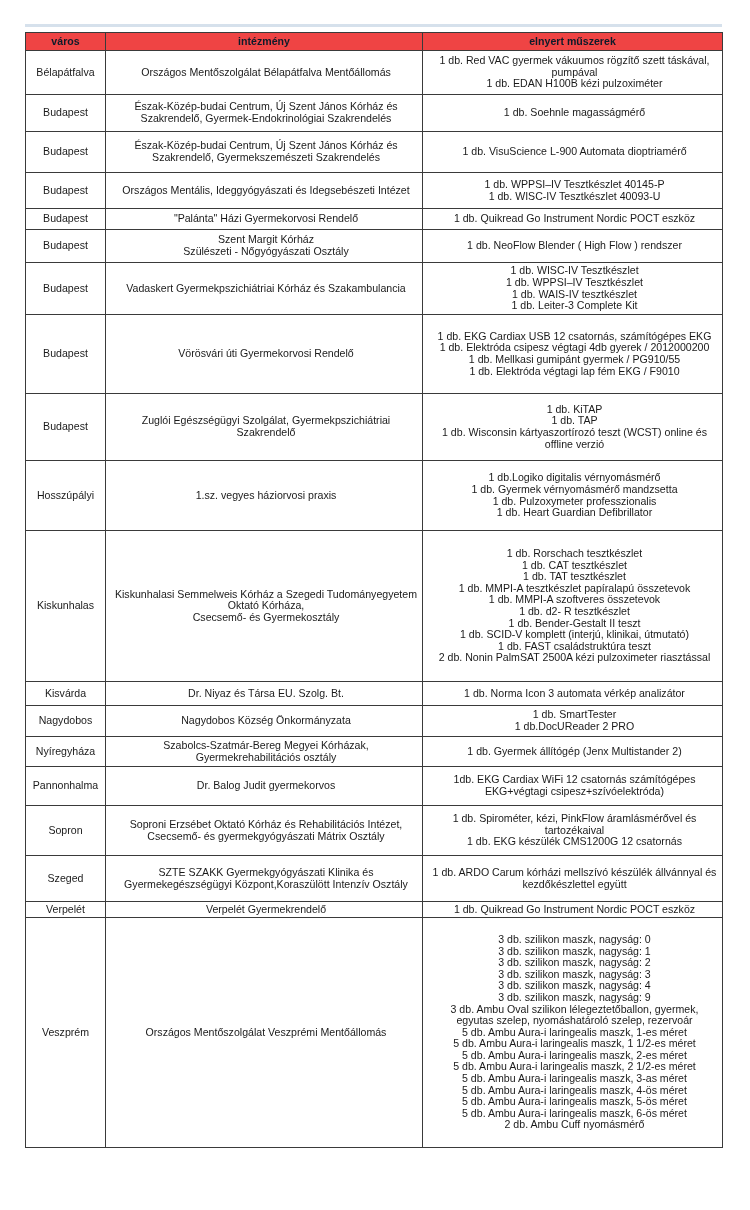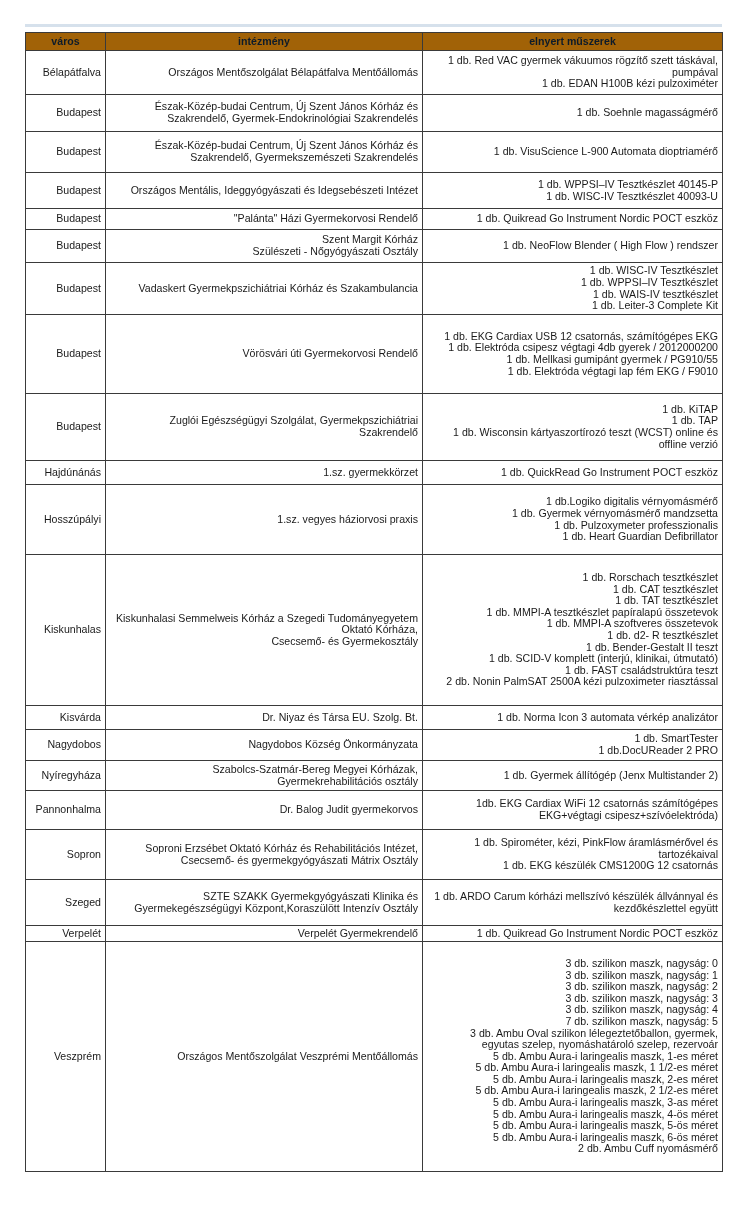--- a/index.html
+++ b/index.html
@@ -4,23 +4,23 @@
 <style>
   html, body { margin: 0; padding: 0; background: #ffffff; }
   body { width: 750px; height: 1210px; position: relative; overflow: hidden;
          font-family: "Liberation Sans", sans-serif; color: #1a1a1a; }
   .top-rule { position: absolute; left: 25px; top: 24px; width: 697px; height: 3px; background: #d6e1ec; }
   table.grid { position: absolute; left: 25px; top: 32px; width: 697px; border-collapse: collapse;
                table-layout: fixed; font-size: 10.6px; line-height: 11.6px; }
   table.grid col.c1 { width: 80px; }
   table.grid col.c2 { width: 317px; }
   table.grid col.c3 { width: 300px; }
-  table.grid th { background: #a16207; color: #0d1b2a; font-weight: bold; height: 17px; padding: 0 4px;
+  table.grid th { background: #ef4444; color: #0d1b2a; font-weight: bold; height: 17px; padding: 0 4px;
                   border: 1px solid #3a3a3a; text-align: center; font-size: 10.6px; }
-  table.grid td { border: 1px solid #3a3a3a; padding: 1px 4px 1px 8px; vertical-align: middle; text-align: right; }
+  table.grid td { border: 1px solid #3a3a3a; padding: 1px 4px 1px 8px; vertical-align: middle; text-align: center; }
   table.grid td.city { padding-left: 4px; }
   .line { display: block; white-space: normal; }
 </style>
 </head>
 <body>
 
 <div class="top-rule"></div>
 
 <table class="grid">
   <colgroup>
@@ -121,29 +121,20 @@
         <td class="city">Budapest</td>
         <td>
           <span class="line">Zuglói Egészségügyi Szolgálat, Gyermekpszichiátriai Szakrendelő</span>
         </td>
         <td>
           <span class="line">1 db. KiTAP</span>
           <span class="line">1 db. TAP</span>
           <span class="line">1 db. Wisconsin kártyaszortírozó teszt (WCST) online és offline verzió</span>
         </td>
       </tr>
-      <tr style="height: 24px;">
-        <td class="city">Hajdúnánás</td>
-        <td>
-          <span class="line">1.sz. gyermekkörzet</span>
-        </td>
-        <td>
-          <span class="line">1 db. QuickRead Go Instrument POCT eszköz</span>
-        </td>
-      </tr>
       <tr style="height: 70px;">
         <td class="city">Hosszúpályi</td>
         <td>
           <span class="line">1.sz. vegyes háziorvosi praxis</span>
         </td>
         <td>
           <span class="line">1 db.Logiko digitalis vérnyomásmérő</span>
           <span class="line">1 db. Gyermek vérnyomásmérő mandzsetta</span>
           <span class="line">1 db. Pulzoxymeter professzionalis</span>
           <span class="line">1 db. Heart Guardian Defibrillator</span>
@@ -237,21 +228,21 @@
         <td class="city">Veszprém</td>
         <td>
           <span class="line">Országos Mentőszolgálat Veszprémi Mentőállomás</span>
         </td>
         <td>
           <span class="line">3 db. szilikon maszk, nagyság: 0</span>
           <span class="line">3 db. szilikon maszk, nagyság: 1</span>
           <span class="line">3 db. szilikon maszk, nagyság: 2</span>
           <span class="line">3 db. szilikon maszk, nagyság: 3</span>
           <span class="line">3 db. szilikon maszk, nagyság: 4</span>
-          <span class="line">7 db. szilikon maszk, nagyság: 5</span>
+          <span class="line">3 db. szilikon maszk, nagyság: 9</span>
           <span class="line">3 db. Ambu Oval szilikon lélegeztetőballon, gyermek, egyutas szelep, nyomáshatároló szelep, rezervoár</span>
           <span class="line">5 db. Ambu Aura-i laringealis maszk, 1-es méret</span>
           <span class="line">5 db. Ambu Aura-i laringealis maszk, 1 1/2-es méret</span>
           <span class="line">5 db. Ambu Aura-i laringealis maszk, 2-es méret</span>
           <span class="line">5 db. Ambu Aura-i laringealis maszk, 2 1/2-es méret</span>
           <span class="line">5 db. Ambu Aura-i laringealis maszk, 3-as méret</span>
           <span class="line">5 db. Ambu Aura-i laringealis maszk, 4-ös méret</span>
           <span class="line">5 db. Ambu Aura-i laringealis maszk, 5-ös méret</span>
           <span class="line">5 db. Ambu Aura-i laringealis maszk, 6-ös méret</span>
           <span class="line">2 db. Ambu Cuff nyomásmérő</span>

